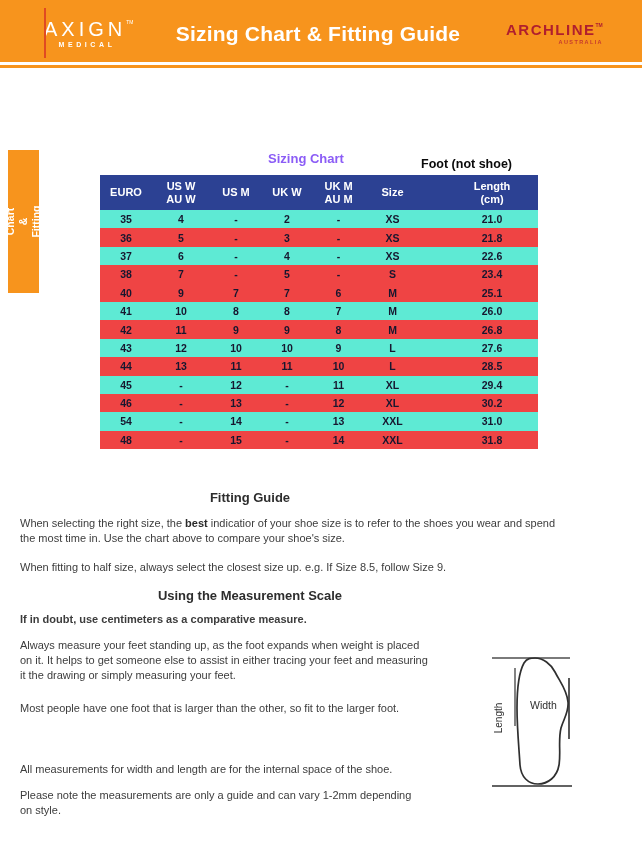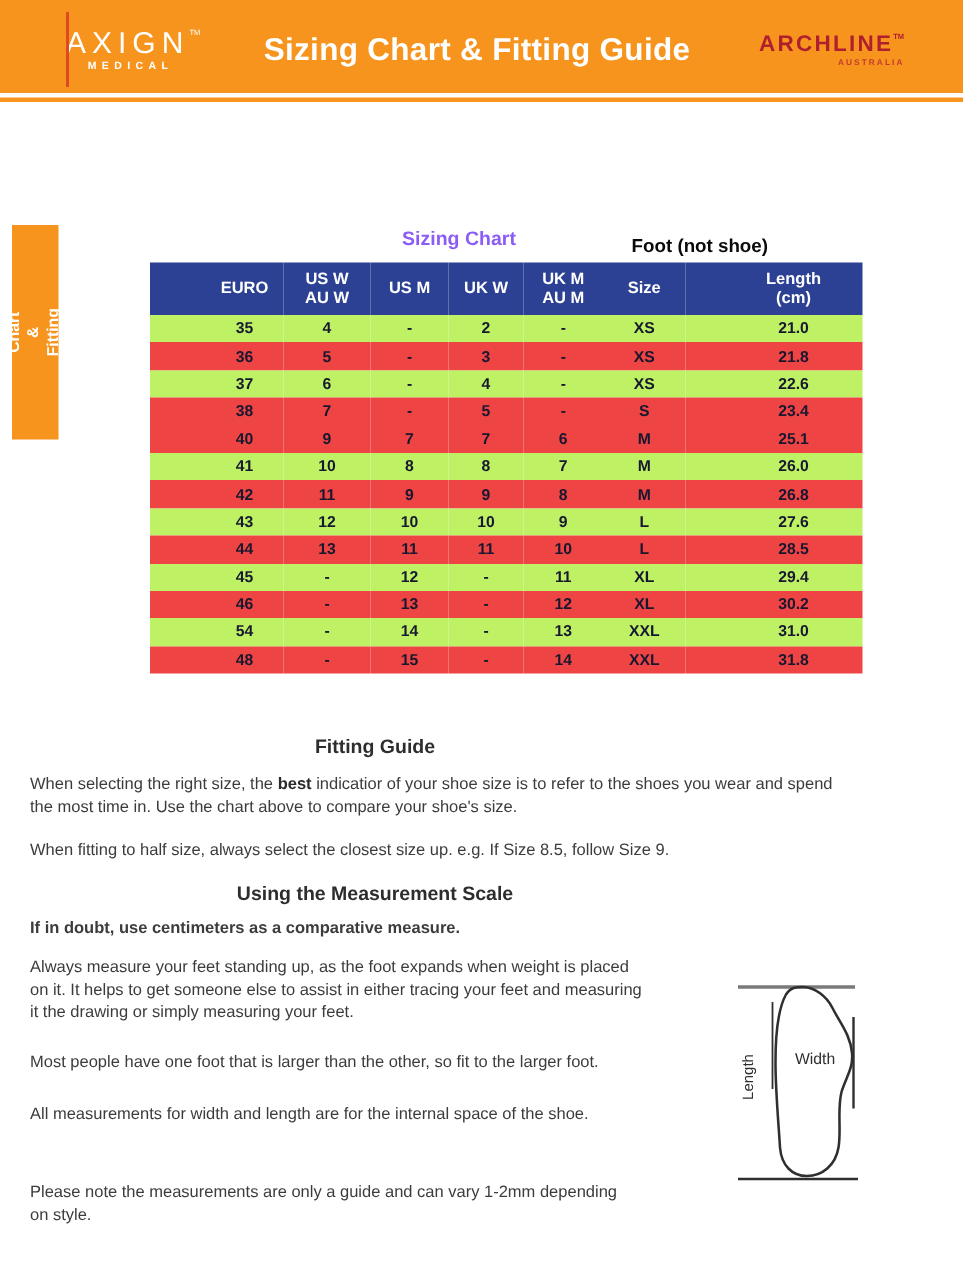--- a/index.html
+++ b/index.html
@@ -37,45 +37,45 @@
   .table-title { position:absolute; left:100px; top:151px; width:412px; text-align:center;
     font-weight:bold; font-size:13px; color:#8b5cf6; }
   .foot-note { position:absolute; left:330px; top:157px; width:182px; text-align:right;
     font-weight:bold; font-size:12.5px; color:#0a0a0a; }
 
   table.sizing { position:absolute; left:100px; top:175px; width:412px; border-collapse:collapse; table-layout:fixed; }
   table.sizing th, table.sizing td { padding:0; text-align:center; }
   table.sizing th { background:#2C4193; color:#ffffff; font-weight:bold; font-size:11px; height:35px;
     vertical-align:middle; line-height:12.5px; }
   table.sizing td { font-size:10.5px; font-weight:bold; color:#17172F; height:18.4px; }
-  table.sizing th:nth-child(1), table.sizing td:nth-child(1) { width:52px;padding-left:37px; }
+  table.sizing th:nth-child(1), table.sizing td:nth-child(1) { width:52px; }
   table.sizing th:nth-child(2), table.sizing td:nth-child(2) { width:58px; }
   table.sizing th:nth-child(3), table.sizing td:nth-child(3) { width:52px; }
   table.sizing th:nth-child(4), table.sizing td:nth-child(4) { width:50px; }
   table.sizing th:nth-child(5), table.sizing td:nth-child(5) { width:53px; }
   table.sizing th:nth-child(6), table.sizing td:nth-child(6) { width:55px; }
   table.sizing th:nth-child(7), table.sizing td:nth-child(7) { width:92px; padding-left:26px; }
-  tr.row-a td { background:#bef264; }
+  tr.row-a td { background:#5eead4; }
   tr.row-b td { background:#ef4444; }
 
   
   .sec-heading { position:absolute; left:20px; width:460px; text-align:center;
     font-weight:bold; font-size:13px; color:#2D2D2D; }
   .para { position:absolute; left:20px; width:615px; font-size:11px; color:#3C3C3C;
     line-height:15px; white-space:pre-line; }
   .para b { color:#2A2A2A; }
 
   #h-fitting { top:490px; }
   #p-fit1 { top:516px; }
   #p-fit2 { top:560px; }
   #h-measure { top:588px; }
   #p-m1 { top:612px;font-weight:bold; }
   #p-m2 { top:638px; width:480px; }
   #p-m3 { top:701px; }
-  #p-m4 { top:736px; }
+  #p-m4 { top:762px; }
   #p-m5 { top:788px; width:560px; }
 
   
   .foot-diagram { position:absolute; left:488px; top:648px; width:152px; height:150px; }
 </style>
 </head>
 <body>
 
 <div class="page">
 

